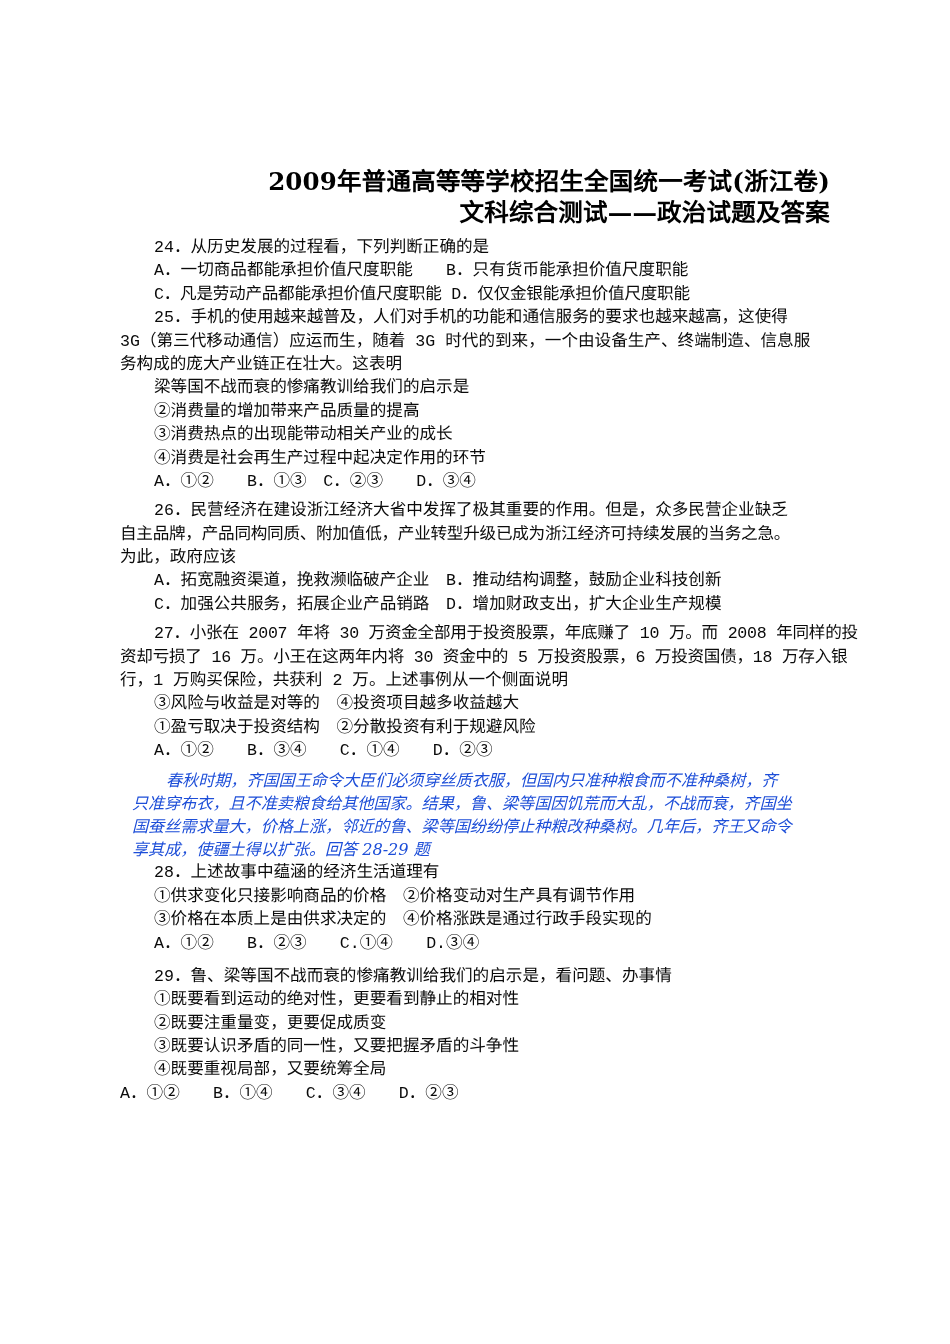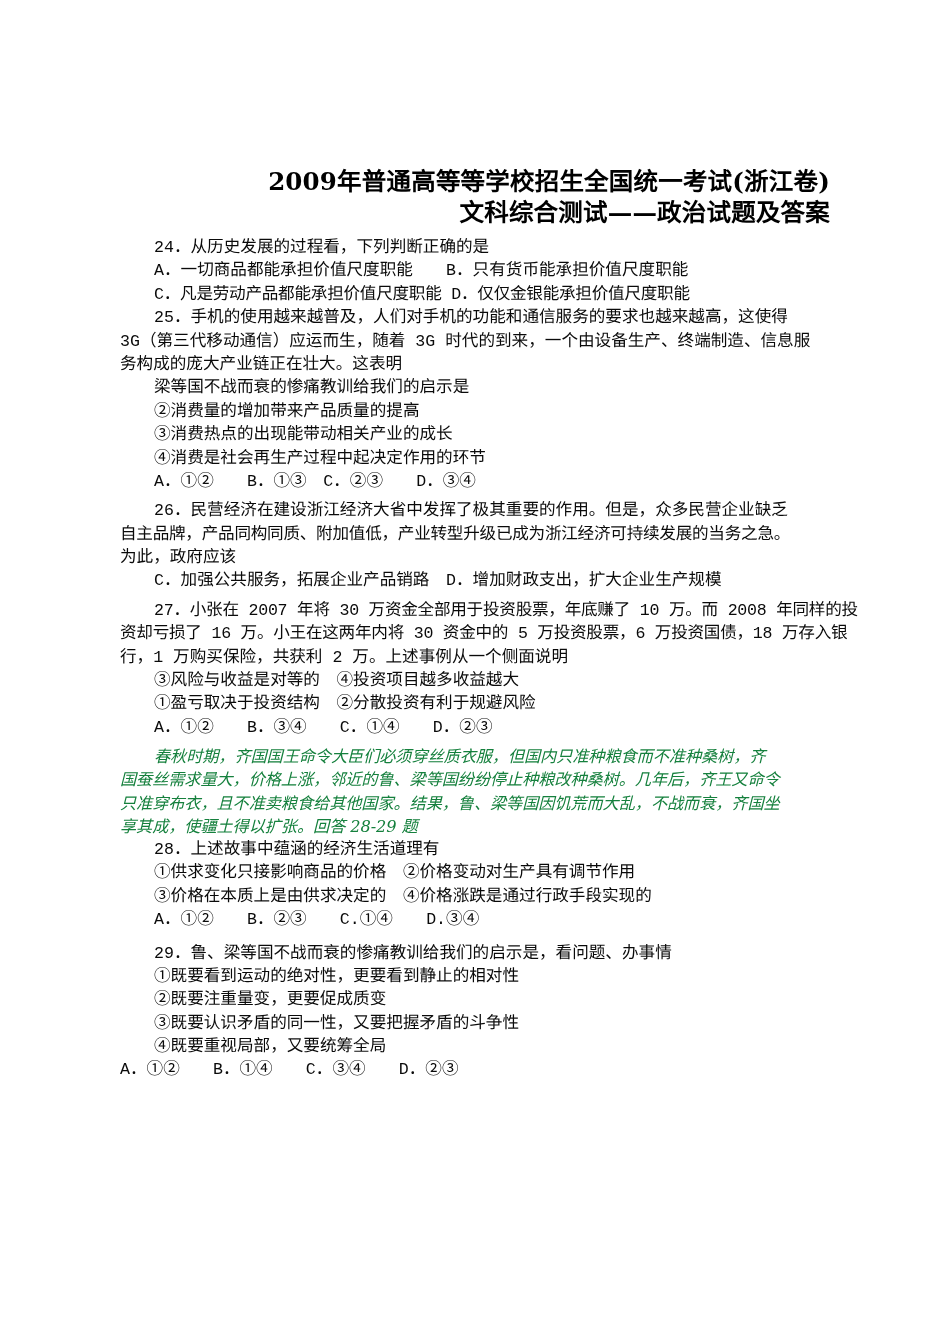--- a/index.html
+++ b/index.html
@@ -67,22 +67,23 @@
   .ind0 { padding-left: 0px; }    
 
   
   .kai {
     font-family: "DejaVu Serif", "Liberation Serif", serif;
     font-style: italic;
     font-size: 16.2px;
     line-height: 23.2px;
     height: 23.2px;
     white-space: nowrap;
-    color: #15803d;
+    color: #1d4ed8;
     letter-spacing: -0.1px;
+    margin-left: 12px;
   }
   .tight { letter-spacing: -0.25px; }
 
   
   .gap-sm { height: 6px; }
   .gap-md { height: 10px; }
 </style>
 </head>
 <body>
 
@@ -111,40 +112,41 @@
       <div class="ln ind1">④消费是社会再生产过程中起决定作用的环节</div>
       <div class="ln ind1">A．①②　　B．①③　C．②③　　D．③④</div>
     </div>
 
     <div class="gap-sm"></div>
 
     <div>
       <div class="ln ind1">26．民营经济在建设浙江经济大省中发挥了极其重要的作用。但是，众多民营企业缺乏</div>
       <div class="ln ind0 tight">自主品牌，产品同构同质、附加值低，产业转型升级已成为浙江经济可持续发展的当务之急。</div>
       <div class="ln ind0">为此，政府应该</div>
+      <div class="ln ind1">A．拓宽融资渠道，挽救濒临破产企业　B．推动结构调整，鼓励企业科技创新</div>
       <div class="ln ind1">C．加强公共服务，拓展企业产品销路　D．增加财政支出，扩大企业生产规模</div>
     </div>
 
     <div class="gap-sm"></div>
 
     <div>
       <div class="ln ind1 tight">27．小张在 2007 年将 30 万资金全部用于投资股票，年底赚了 10 万。而 2008 年同样的投</div>
       <div class="ln ind0 tight">资却亏损了 16 万。小王在这两年内将 30 资金中的 5 万投资股票，6 万投资国债，18 万存入银</div>
       <div class="ln ind0">行，1 万购买保险，共获利 2 万。上述事例从一个侧面说明</div>
       <div class="ln ind1">③风险与收益是对等的　④投资项目越多收益越大</div>
       <div class="ln ind1">①盈亏取决于投资结构　②分散投资有利于规避风险</div>
       <div class="ln ind1">A．①②　　B．③④　　C．①④　　D．②③</div>
     </div>
 
     <div class="gap-sm"></div>
 
     <div>
       <div class="kai ind1">春秋时期，齐国国王命令大臣们必须穿丝质衣服，但国内只准种粮食而不准种桑树，齐</div>
+      <div class="kai ind0">只准穿布衣，且不准卖粮食给其他国家。结果，鲁、梁等国因饥荒而大乱，不战而衰，齐国坐</div>
       <div class="kai ind0">国蚕丝需求量大，价格上涨，邻近的鲁、梁等国纷纷停止种粮改种桑树。几年后，齐王又命令</div>
-      <div class="kai ind0">只准穿布衣，且不准卖粮食给其他国家。结果，鲁、梁等国因饥荒而大乱，不战而衰，齐国坐</div>
       <div class="kai ind0">享其成，使疆土得以扩张。回答 28-29 题</div>
     </div>
 
     <div>
       <div class="ln ind1">28．上述故事中蕴涵的经济生活道理有</div>
       <div class="ln ind1">①供求变化只接影响商品的价格　②价格变动对生产具有调节作用</div>
       <div class="ln ind1">③价格在本质上是由供求决定的　④价格涨跌是通过行政手段实现的</div>
       <div class="ln ind1">A．①②　　B．②③　　C.①④　　D.③④</div>
     </div>
 

